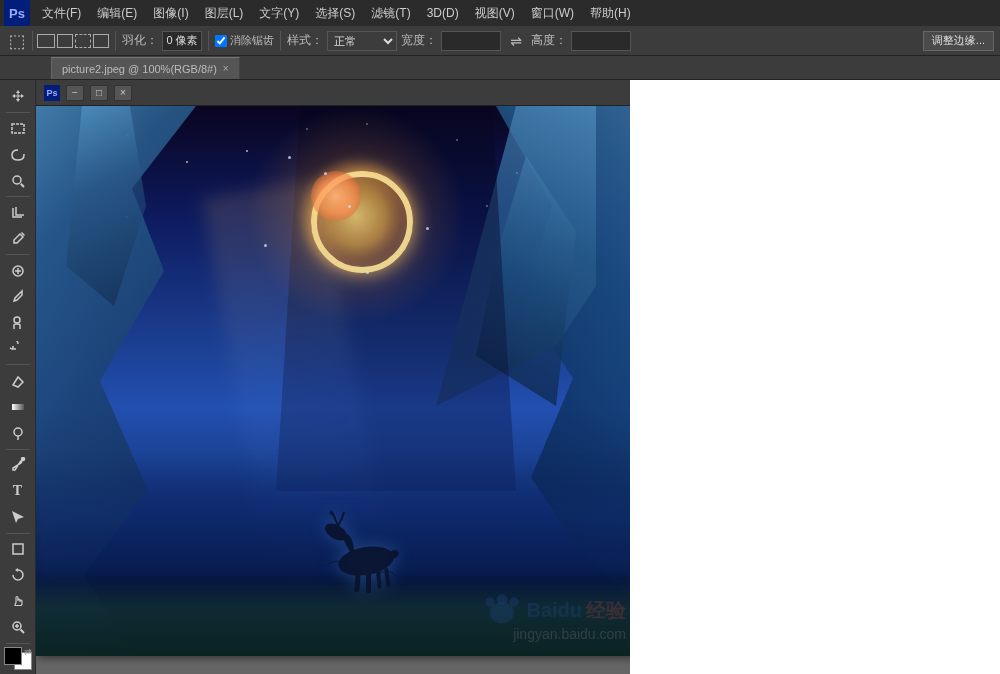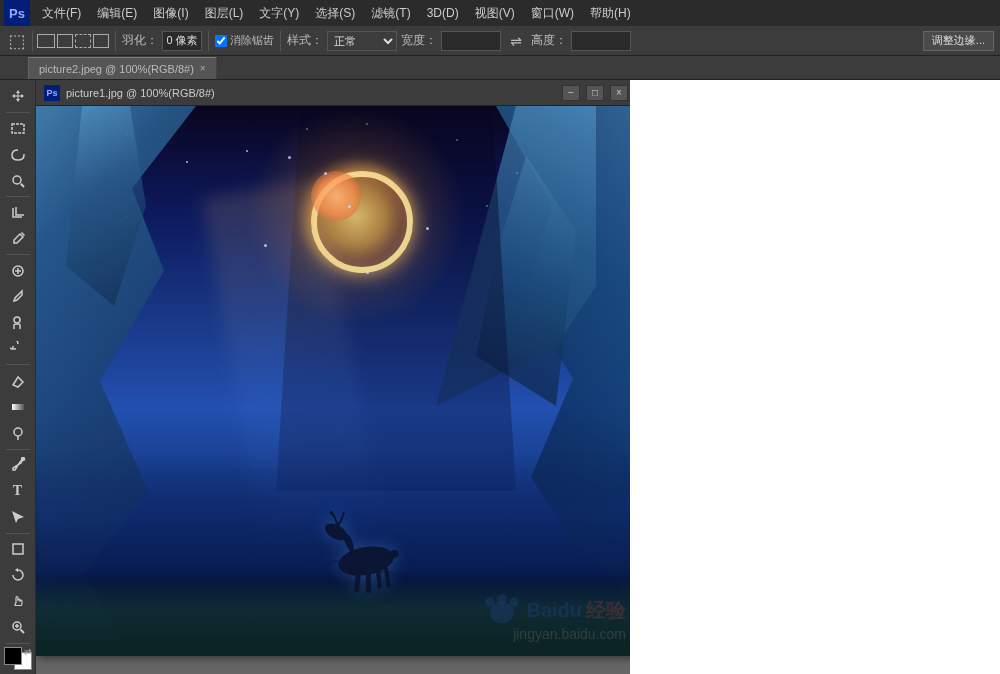--- a/index.html
+++ b/index.html
@@ -116,21 +116,21 @@
       padding: 0 3px;
     }
 
     
     #tabbar {
       width: 100%;
       height: 24px;
       background: #3c3c3c;
       display: flex;
       align-items: flex-end;
-      padding-left: 28px;
+      padding-left: 51px;
       border-bottom: 1px solid #222;
     }
     .tab {
       height: 22px;
       background: #555;
       color: #bbb;
       font-size: 11px;
       padding: 0 10px;
       display: flex;
       align-items: center;
@@ -636,21 +636,20 @@
       <div class="tool-fg"></div>
       <span class="tool-swap" style="font-size:9px;color:#aaa;">⇄</span>
     </div>
   </div>
 
   <div id="canvas-area">
 
     <div id="float-window">
       <div class="float-titlebar">
         <div class="float-ps-logo">Ps</div>
-        <span class="float-title">picture1.jpg @ 100%(RGB/8#)</span>
         <div class="float-btn">−</div>
         <div class="float-btn">□</div>
         <div class="float-btn close">×</div>
       </div>
       <div class="float-content">
         <div id="image-canvas">
 
           <div class="artwork">
 
             <div class="star" style="top:5%;left:15%;"></div>

